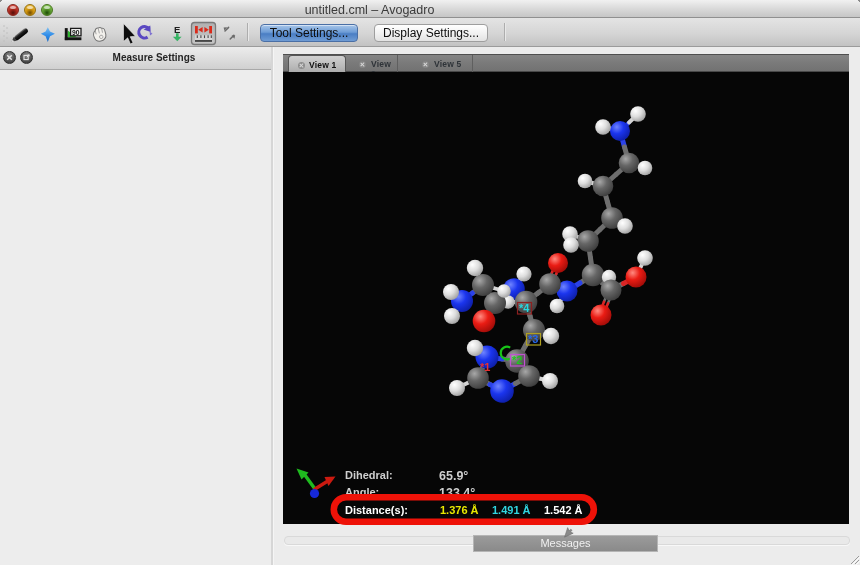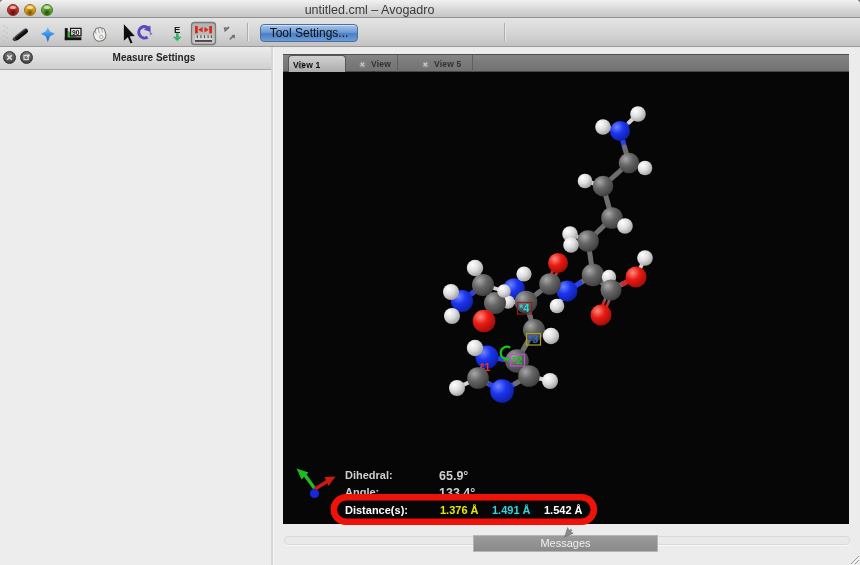--- a/index.html
+++ b/index.html
@@ -44,21 +44,21 @@
 .tab{position:absolute;top:0px;height:18px;font-size:8.5px;font-weight:bold;letter-spacing:0.2px;}
 .tabx{position:absolute;top:6.3px;width:7px;height:7px;border-radius:50%;background:#9a9a9a;}
 .tabx:before,.tabx:after{content:"";position:absolute;left:1.2px;top:3px;width:4.6px;height:1.1px;background:#d6d6d6;}
 .tabx:before{transform:rotate(45deg);}
 .tabx:after{transform:rotate(-45deg);}
 .tablbl{position:absolute;left:20px;top:5px;}
 #tab1{left:5px;width:58px;background:linear-gradient(180deg,#d0d0d0 0%,#bcbcbc 55%,#aaaaaa 100%);
   border:1px solid #565656;border-bottom:none;border-radius:4px 4px 0 0;box-sizing:border-box;color:#101010;}
 #tab2{left:63px;width:52px;color:#2e3338;border-right:1px solid #5f5f5f;box-sizing:border-box;}
 #tab3{left:121px;width:69px;color:#2e3338;border-right:1px solid #5f5f5f;box-sizing:border-box;}
-.tablbl{position:absolute;left:4px;top:4px;}
+.tablbl{position:absolute;left:20px;top:4px;}
 #gl{position:absolute;left:283px;top:72px;width:566px;height:452px;background:#060606;}
 #msgtrack{position:absolute;left:284px;top:536px;width:566px;height:9px;
   background:#e9e9e9;border:1px solid #d9d9d9;border-radius:4px;box-sizing:border-box;
   box-shadow:0 1px 0 #f8f8f8;}
 #msghandle{position:absolute;left:473px;top:535px;width:185px;height:17px;
   background:linear-gradient(180deg,#9b9b9b 0%,#8a8a8a 100%);
   border:1px solid #b5b5b5;border-radius:0;box-sizing:border-box;
   text-align:center;font-size:11px;color:#f0f0f0;line-height:14px;}
 svg{position:absolute;}
 </style>
@@ -69,20 +69,21 @@
 <div id="titlebar">
   <div class="tl" id="tlr"></div>
     <div class="tl" id="tly"></div>
     <div class="tl" id="tlg"></div>
   <div id="title">untitled.cml – Avogadro</div>
 </div>
 <div id="toolbar">
   <div class="sep" style="left:247px;"></div>
   <div class="sep" style="left:504px;"></div>
   <div class="tbtn" id="btn-tool">Tool Settings...</div>
+  <div class="tbtn" id="btn-disp">Display Settings...</div>
   <svg id="icons" width="250" height="28" style="left:0;top:0;">
       <defs>
         <linearGradient id="pressg" x1="0" y1="0" x2="0" y2="1">
           <stop offset="0" stop-color="#b0b0b0"></stop>
           <stop offset="0.5" stop-color="#bdbdbd"></stop>
           <stop offset="1" stop-color="#c6c6c6"></stop>
         </linearGradient>
         <linearGradient id="starg" x1="0" y1="0" x2="0" y2="1">
           <stop offset="0" stop-color="#7cbef2"></stop>
           <stop offset="0.55" stop-color="#2f8ce8"></stop>

